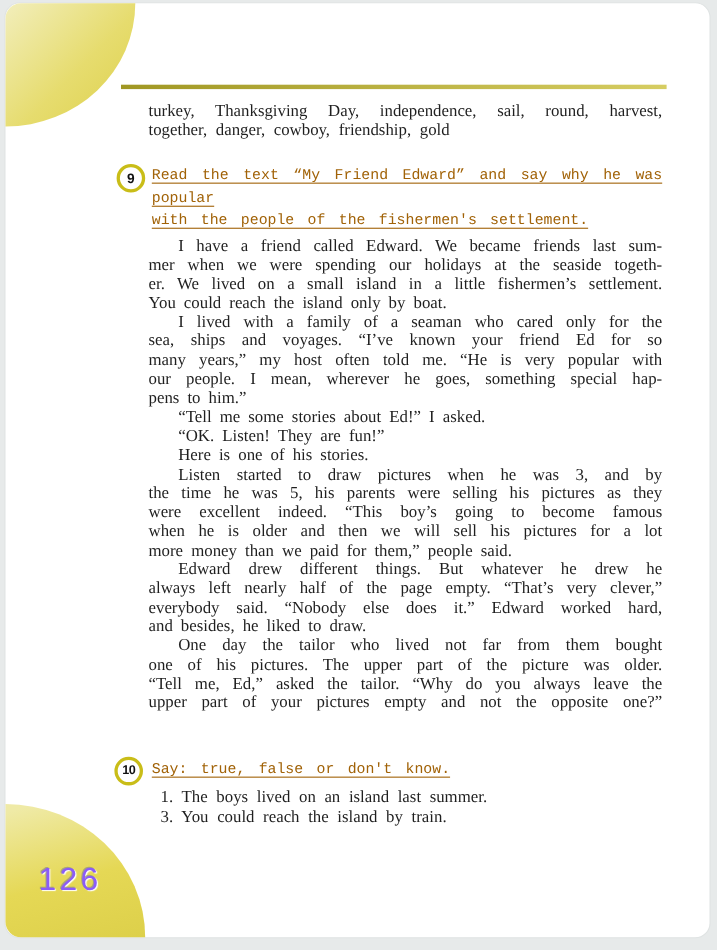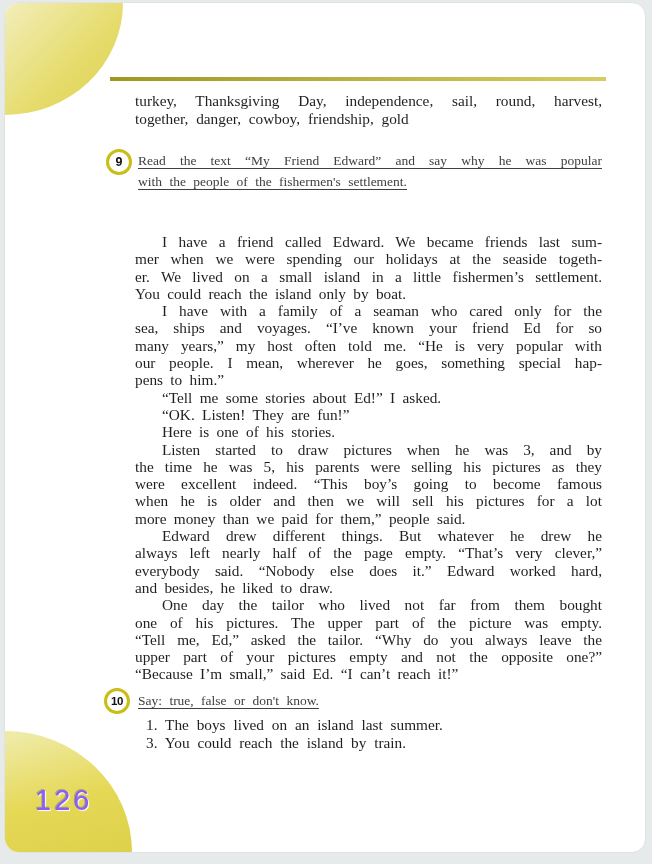--- a/index.html
+++ b/index.html
@@ -26,31 +26,31 @@
          font-size:15.3px;line-height:17.5px;color:var(--text_color,#1f1f1f);word-spacing:4px}
 
   .just{text-align:justify;text-align-last:justify}
 
   .badge{position:absolute;width:20px;height:20px;border:3px solid var(--badge_ring,#c9bd18);
          border-radius:50%;background:#fff;text-align:center;box-sizing:content-box;
          font-family:"Liberation Sans",sans-serif;font-weight:bold;font-size:12.5px;line-height:20px;color:#111}
   .b9{left:101px;top:146px}
   .b10{left:99px;top:685px;font-size:11.5px;letter-spacing:-0.5px}
 
-  .ex{position:absolute;left:133px;width:464px;font-family:Liberation Serif, serif;
-      font-size:13.5px;line-height:20.5px;color:#404040;word-spacing:4px}
+  .ex{position:absolute;left:133px;width:464px;font-family:Liberation Mono, monospace;
+      font-size:13.5px;line-height:20.5px;color:#a16207;word-spacing:4px}
   .ex9{top:148px}
   .ex10{top:688px}
   .u{text-decoration:underline;text-underline-offset:3px}
 
   .title{position:absolute;left:130px;top:190px;width:467px;text-align:center;
          font-family:"Liberation Sans",sans-serif;font-style:italic;font-weight:bold;
          font-size:16.5px;letter-spacing:2.5px;word-spacing:9px;color:var(--title_gray,#7c7c7c)}
 
-  .story{position:absolute;left:130px;top:230px;width:467px;
+  .story{position:absolute;left:130px;top:212px;width:467px;
          font-size:15.3px;line-height:17.3px;color:var(--text_color,#1f1f1f);word-spacing:3.5px}
   .story .line{text-align:justify;text-align-last:justify}
   .story .line.first{text-indent:27px}
   .story .line.last{text-align-last:left}
 
   .truefalse{position:absolute;left:141px;top:713px;width:456px;margin:0;padding:0;list-style:none;
              font-size:15.3px;line-height:17.8px;color:var(--text_color,#1f1f1f);word-spacing:4px}
 </style>
 </head>
 <body>
@@ -76,42 +76,41 @@
       <div class="u just">Read the text “My Friend Edward” and say why he was popular</div>
       <div class="u">with the people of the fishermen's settlement.</div>
     </div>
 
 
     <div class="story">
         <div class="line first">I have a friend called Edward. We became friends last sum-</div>
         <div class="line">mer when we were spending our holidays at the seaside togeth-</div>
         <div class="line">er. We lived on a small island in a little fishermen’s settlement.</div>
         <div class="line last">You could reach the island only by boat.</div>
-        <div class="line first">I have with a family of a seaman who cared only for the</div>
+        <div class="line first">I lived with a family of a seaman who cared only for the</div>
         <div class="line">sea, ships and voyages. “I’ve known your friend Ed for so</div>
         <div class="line">many years,” my host often told me. “He is very popular with</div>
         <div class="line">our people. I mean, wherever he goes, something special hap-</div>
         <div class="line last">pens to him.”</div>
         <div class="line first last">“Tell me some stories about Ed!” I asked.</div>
         <div class="line first last">“OK. Listen! They are fun!”</div>
         <div class="line first last">Here is one of his stories.</div>
         <div class="line first">Listen started to draw pictures when he was 3, and by</div>
         <div class="line">the time he was 5, his parents were selling his pictures as they</div>
         <div class="line">were excellent indeed. “This boy’s going to become famous</div>
         <div class="line">when he is older and then we will sell his pictures for a lot</div>
         <div class="line last">more money than we paid for them,” people said.</div>
         <div class="line first">Edward drew different things. But whatever he drew he</div>
         <div class="line">always left nearly half of the page empty. “That’s very clever,”</div>
         <div class="line">everybody said. “Nobody else does it.” Edward worked hard,</div>
         <div class="line last">and besides, he liked to draw.</div>
         <div class="line first">One day the tailor who lived not far from them bought</div>
-        <div class="line">one of his pictures. The upper part of the picture was empty.</div>
+        <div class="line">one of his pictures. The upper part of the picture was older.</div>
         <div class="line">“Tell me, Ed,” asked the tailor. “Why do you always leave the</div>
         <div class="line">upper part of your pictures empty and not the opposite one?”</div>
-        <div class="line last">“Because I’m small,” said Ed. “I can’t reach it!”</div>
       </div>
 
     <div class="badge b10">
       <span>10</span>
     </div>
     <div class="ex ex10">
       <div class="u">Say: true, false or don't know.</div>
     </div>
 
     <ol class="truefalse">

